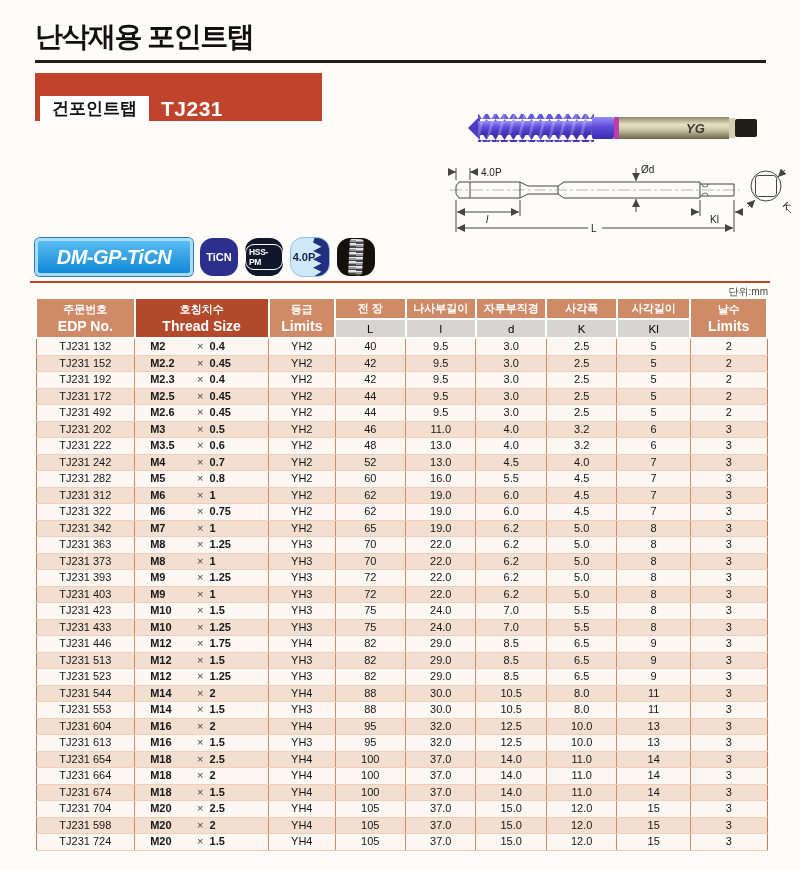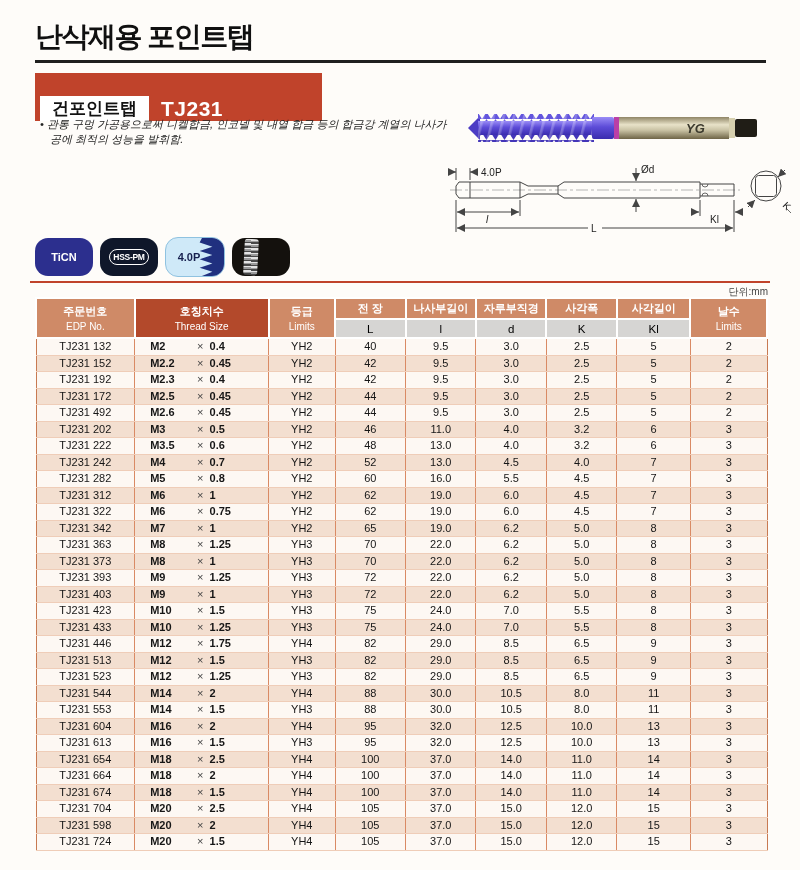--- a/index.html
+++ b/index.html
@@ -50,21 +50,21 @@
   .badges{left:35px;top:237px;height:40px;display:flex;align-items:center;gap:7px;}
   .badge-main{
     width:152px;height:32px;
     background:linear-gradient(180deg,#58bdf2,#1287d8);
     border:3px solid #a9dcf8;border-radius:5px;
     box-shadow:0 0 0 1px #2b7ab6;
     display:flex;align-items:center;justify-content:center;
     color:#fff;font-weight:800;font-style:italic;font-size:20px;letter-spacing:-0.5px;
   }
   .badge-round{
-    width:58px;height:38px;border-radius:13px;flex:0 0 auto;
+    width:38px;height:38px;border-radius:13px;flex:0 0 auto;
     display:flex;align-items:center;justify-content:center;
     color:#fff;font-weight:700;position:relative;overflow:hidden;
   }
   .badge-ticn{background:#2c2f8e;font-size:11px;}
   .badge-hsspm{background:#0f172a;}
   .badge-hsspm span{
     border:1px solid #fff;border-radius:9px;padding:2px 3px;
     font-size:8.5px;font-weight:700;letter-spacing:-0.3px;
   }
   .badge-4p{background:#cfe9f8;border:1px solid #8fc2e0;}
@@ -92,21 +92,21 @@
     border-collapse:collapse;table-layout:fixed;position:absolute;
   }
   .spec thead th{padding:0;border:2px solid #ffffff;overflow:hidden;}
   .spec .hr1 th{height:19px;}
   .spec .hr2 th{height:17px;}
   .salmon{background:#cf8a67;color:#ffffff;}
   .brick{background:#b3492b;color:#ffffff;}
   .grayc{background:#d6d5d3;color:#111;}
   .th-kr{font-size:11px;font-weight:700;}
   .spec th .kr{font-size:11px;font-weight:700;line-height:1.6;}
-  .spec th .en{font-size:10px;font-weight:400;line-height:1.2;}
+  .spec th .en{font-size:14px;font-weight:700;line-height:1.2;}
   .hr2 .grayc{font-size:11.5px;font-weight:400;color:#000;}
 
   .spec tbody{border:1px solid #c87a52;}
   .spec tbody td{
     height:15.5px;padding:0;line-height:1;
     font-size:11px;color:#161616;text-align:center;
     border-right:1px solid #d98a64;border-bottom:1px solid #efcdb8;
     white-space:nowrap;
   }
   .spec tbody td:last-child{border-right:none;}
@@ -122,21 +122,20 @@
 
 <div class="abs page-title">난삭재용 포인트탭</div>
 <div class="abs title-rule"></div>
 
 <div class="abs subtitle-bar">
   <div class="subtitle-label">건포인트탭</div>
   <div class="subtitle-code">TJ231</div>
 </div>
 
 <ul class="abs bullets">
-  <li>관통 구멍 가공용으로써 니켈합금, 인코넬 및 내열 합금 등의 합금강 계열의 나사가공에 최적의 성능을 발휘함.</li>
 </ul>
 
 <div class="abs photo-wrap">
   <svg width="298" height="50" viewBox="0 0 298 50">
     <defs>
       <linearGradient id="gv" x1="0" y1="0" x2="0" y2="1">
         <stop offset="0" stop-color="#9a8cf6"></stop>
           <stop offset="0.45" stop-color="#5d4cd8"></stop>
           <stop offset="1" stop-color="#3a2cae"></stop>
       </linearGradient>
@@ -218,20 +217,21 @@
     <text x="33" y="16">4.0P</text>
     <text x="193" y="13">Ød</text>
     <text x="38" y="63" font-style="italic">l</text>
     <text x="262" y="63">Kl</text>
     <text x="143" y="72">L</text>
     <text x="334" y="46" transform="rotate(45 334 46)">K</text>
   </svg>
 </div>
 
 <div class="abs badges">
+  <div class="badge-main">DM-GP-TiCN</div>
   <div class="badge-round badge-ticn">TiCN</div>
   <div class="badge-round badge-hsspm">
       <span>HSS-PM</span>
     </div>
   <div class="badge-round badge-4p">
       <b>4.0P</b>
     </div>
   <div class="badge-round badge-thread">
       <i></i>
     </div>

